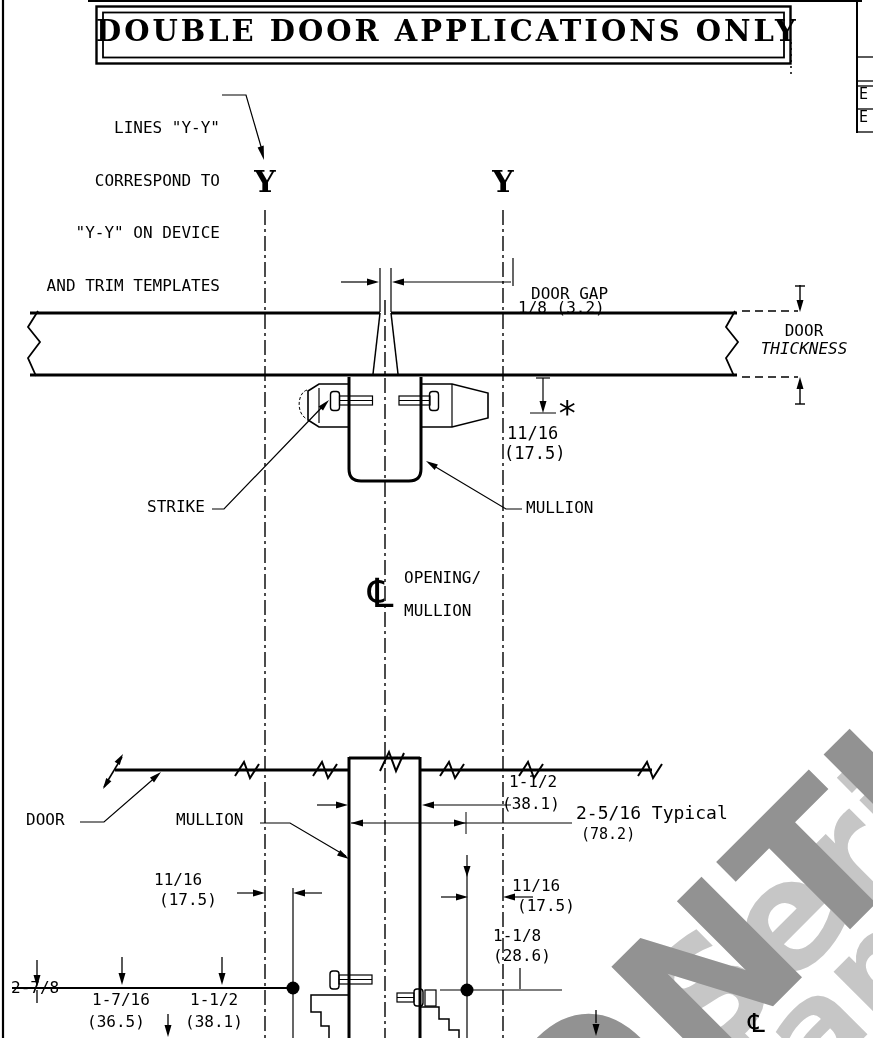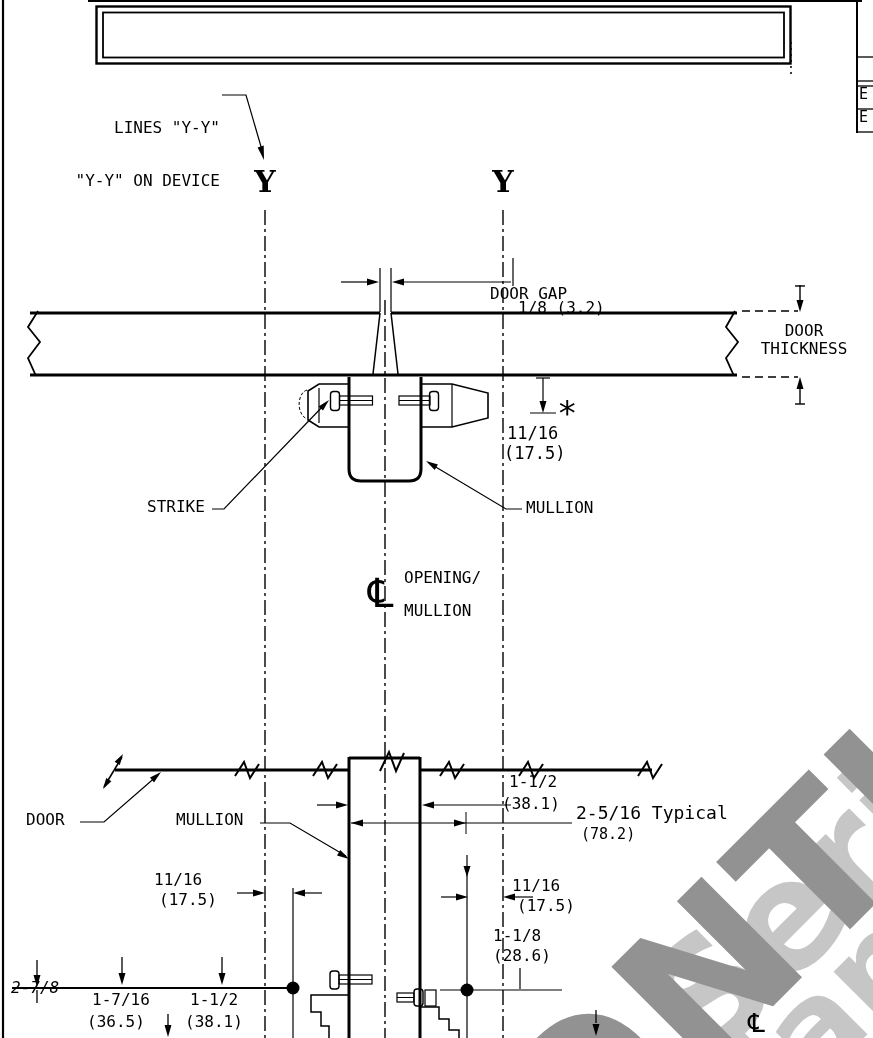--- a/index.html
+++ b/index.html
@@ -214,34 +214,37 @@
       <g stroke-width="1.4">
         <rect x="397" y="993" width="17" height="9" stroke-width="1.2"></rect>
         <path d="M397,997.5 H414" stroke-width="1"></path>
         <rect x="414" y="989" width="9" height="17" rx="3"></rect>
         <rect x="425" y="990" width="11" height="16" stroke-width="1.2"></rect>
         <path d="M420,1007 H439 V1019 H449 V1030 H459 V1038" stroke-width="1.5"></path>
       </g>
     </g>
   </svg>
 
+  <div class="t serif ctr" id="title-text">DOUBLE DOOR APPLICATIONS ONLY</div>
 
   <div class="t rgt" id="note-block">
     <div>LINES "Y-Y"</div>
+    <div>CORRESPOND TO</div>
     <div>"Y-Y" ON DEVICE</div>
+    <div>AND TRIM TEMPLATES</div>
   </div>
 
   <div class="t serif ctr" style="left:248px;top:166px;width:34px;font-size:30px;">Y</div>
   <div class="t serif ctr" style="left:486px;top:166px;width:34px;font-size:30px;">Y</div>
 
   <div class="t" style="left:518px;top:259px;margin-top:41px;">1/8 (3.2)</div>
-  <div class="t" style="left:490px;top:286px;text-align:center;">DOOR GAP</div>
+  <div class="t" style="left:531px;top:286px;text-align:center;">DOOR GAP</div>
 
   <div class="t ctr" style="left:752px;top:323px;width:104px;">DOOR</div>
-  <div class="t ctr" style="left:752px;top:341px;width:104px;">THICKNESS</div>
+  <div class="t ctr" style="left:752px;top:341px;width:104px;font-style:italic;">THICKNESS</div>
 
   <div class="t" style="left:147px;top:499px;">STRIKE</div>
   <div class="t" style="left:526px;top:500px;">MULLION</div>
 
   <div class="t" style="left:507px;top:425px;font-size:17px;">11/16</div>
   <div class="t" style="left:504px;top:445px;font-size:17px;">(17.5)</div>
   <div class="t" style="left:557px;top:396px;font-size:34px;">*</div>
 
   <div class="t cl-sym" style="left:368px;top:572px;font-size:40px;">℄</div>
   <div class="t" style="left:404px;top:570px;">OPENING/</div>
@@ -258,21 +261,21 @@
 
   <div class="t" style="left:154px;top:872px;">11/16</div>
   <div class="t" style="left:159px;top:892px;">(17.5)</div>
 
   <div class="t" style="left:512px;top:878px;">11/16</div>
   <div class="t" style="left:517px;top:898px;">(17.5)</div>
 
   <div class="t" style="left:493px;top:928px;">1-1/8</div>
   <div class="t" style="left:493px;top:948px;">(28.6)</div>
 
-  <div class="t" style="left:11px;top:980px;font-style:italic;">2-7/8</div>
+  <div class="t" style="left:11px;top:980px;">2-7/8</div>
   <div class="t" style="left:85px;top:992px;margin-left:7px;">1-7/16</div>
   <div class="t" style="left:87px;top:1014px;">(36.5)</div>
   <div class="t" style="left:190px;top:992px;">1-1/2</div>
   <div class="t" style="left:185px;top:1014px;">(38.1)</div>
 
   <div class="t cl-sym" style="left:748px;top:1010px;font-size:26px;">℄</div>
 
   <div class="t" style="left:859px;top:87px;font-size:15px;">E</div>
   <div class="t" style="left:859px;top:110px;font-size:15px;">E</div>
 

